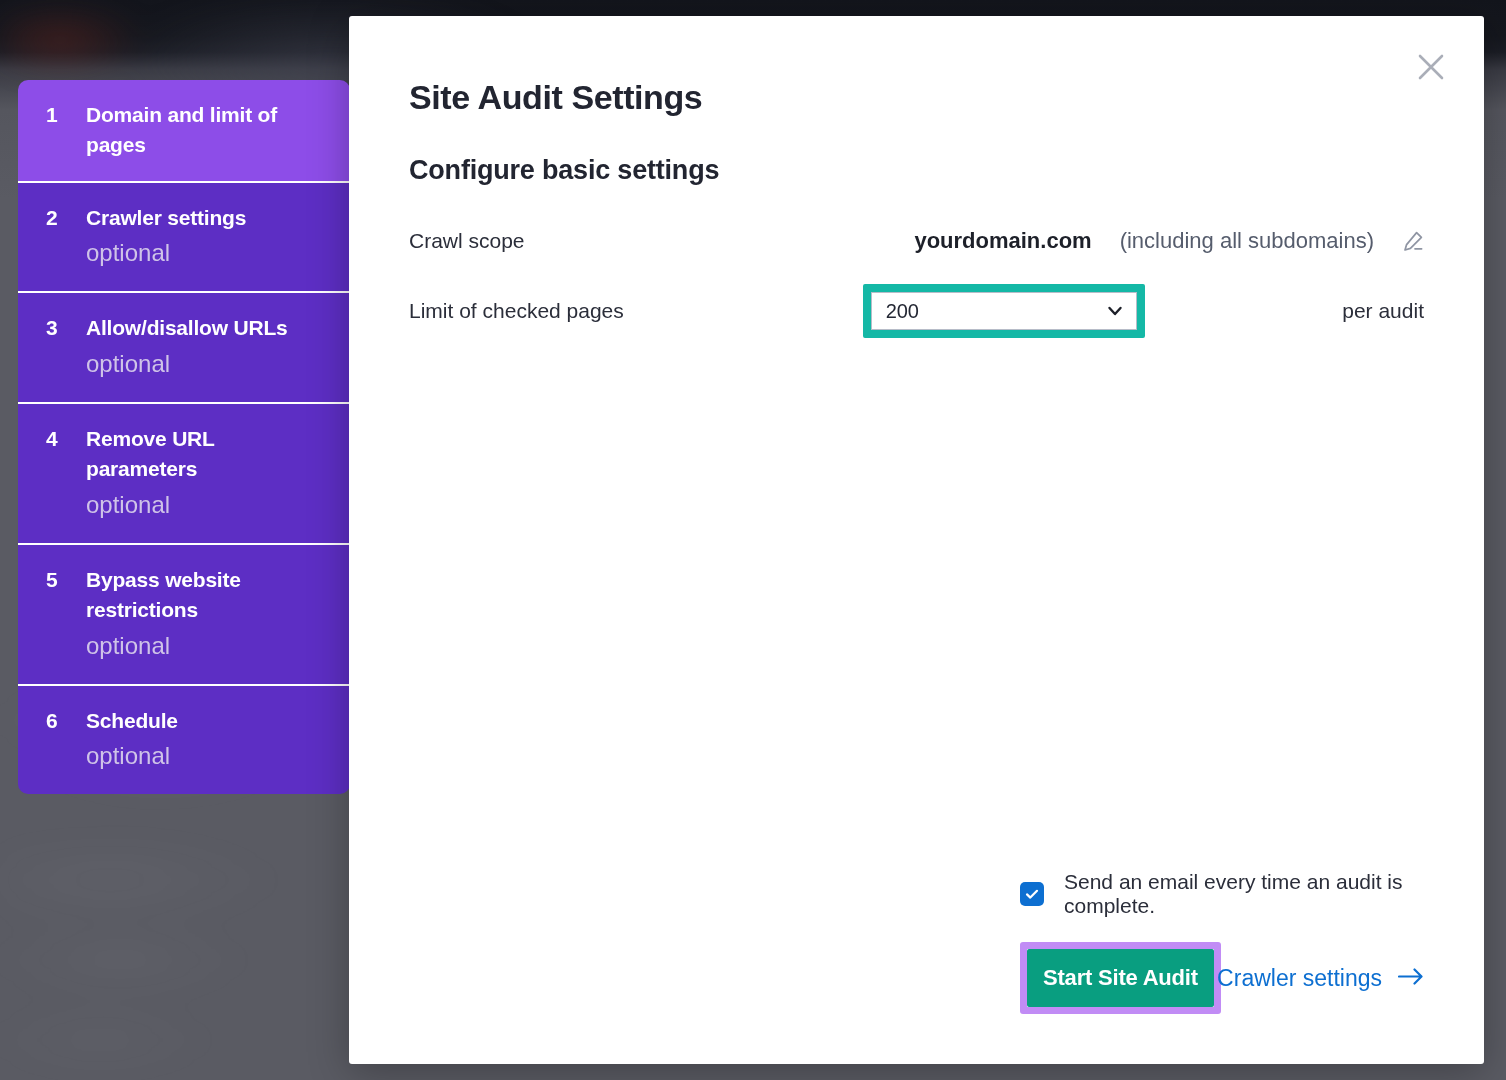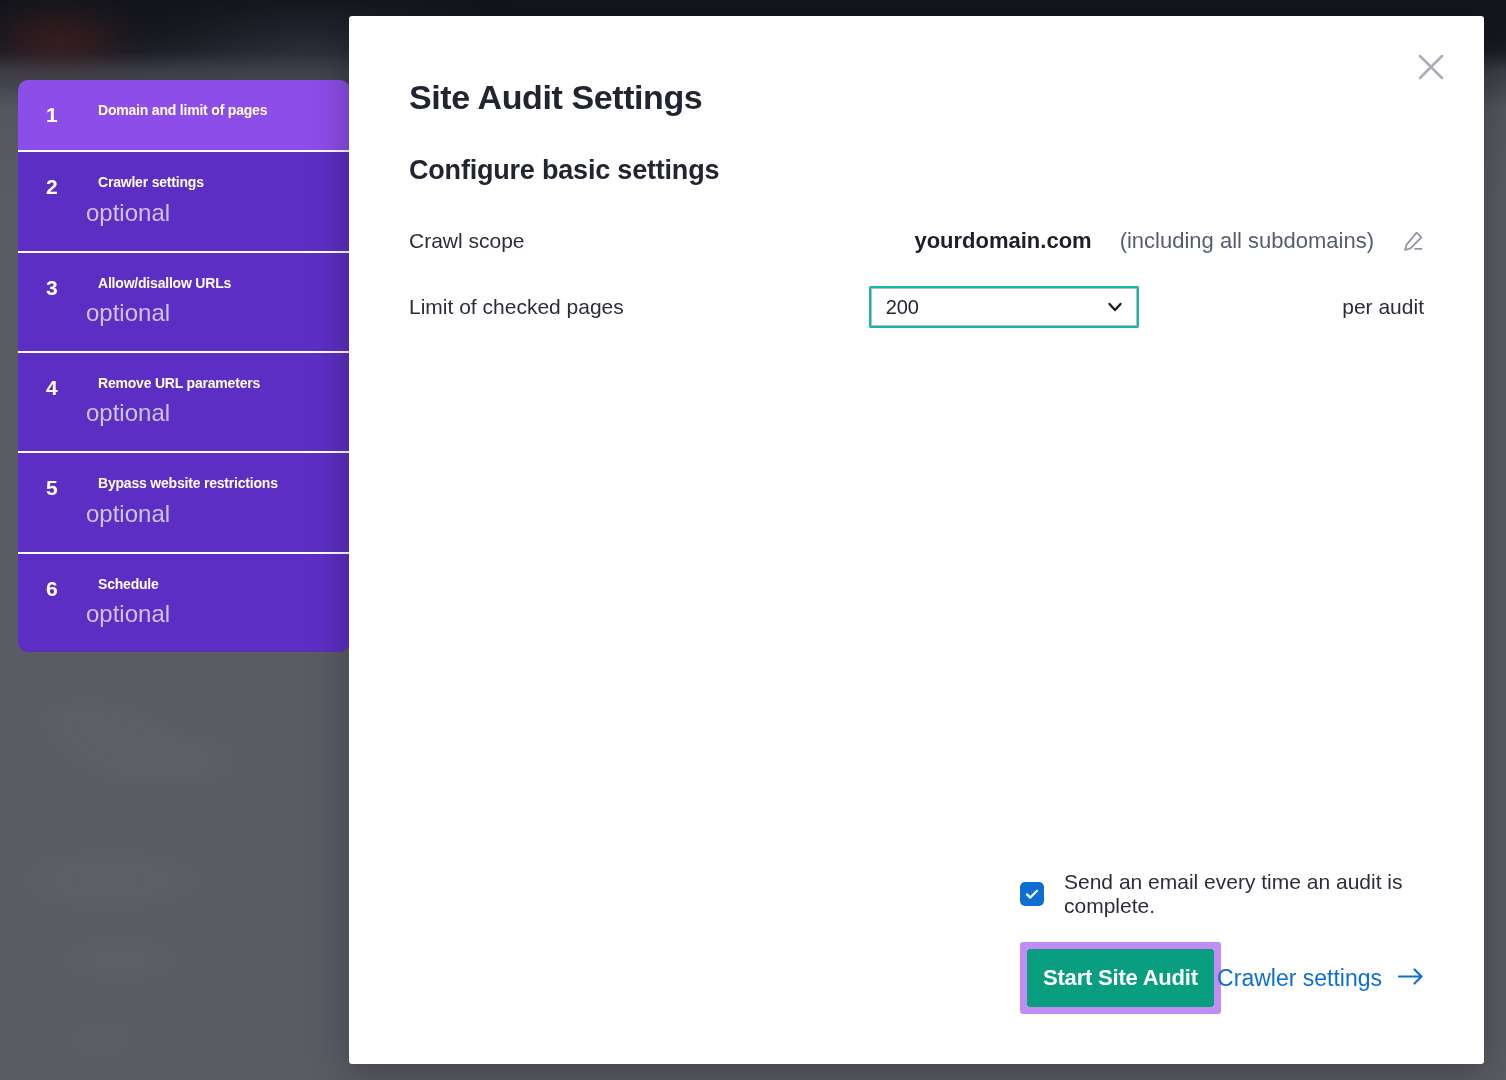--- a/index.html
+++ b/index.html
@@ -54,25 +54,24 @@
   .wz-step:last-child { border-bottom: none; }
   .wz-step.active { background: #8d4de8; }
   .wz-num {
     font-size: 21px;
     font-weight: bold;
     line-height: 1.45;
     min-width: 14px;
   }
   .wz-body { flex: 1; }
   .wz-title {
-    font-size: 14px;
+    font-size: 21px;
     font-weight: bold;
     line-height: 1.45;
     letter-spacing: -0.2px;
-    margin-left: 12px;
   }
   .wz-opt {
     font-size: 24px;
     color: #cfc3e8;
     line-height: 1.5;
     margin-top: 2px;
   }
 
   
   #modal {
@@ -132,21 +131,21 @@
     display: flex;
     align-items: center;
     gap: 28px;
   }
   .f-value b { color: #1d2029; font-weight: bold; }
 
   .pencil { display: inline-block; width: 22px; height: 22px; }
 
   
   .hl-select {
-    border: 2px solid #14b8a6;
+    border: 8px solid #14b8a6;
     border-radius: 2px;
     display: inline-block;
     line-height: 0;
   }
   .sel {
     width: 266px;
     height: 38px;
     border: 1px solid #b7bcc8;
     background: #fff;
     display: flex;

